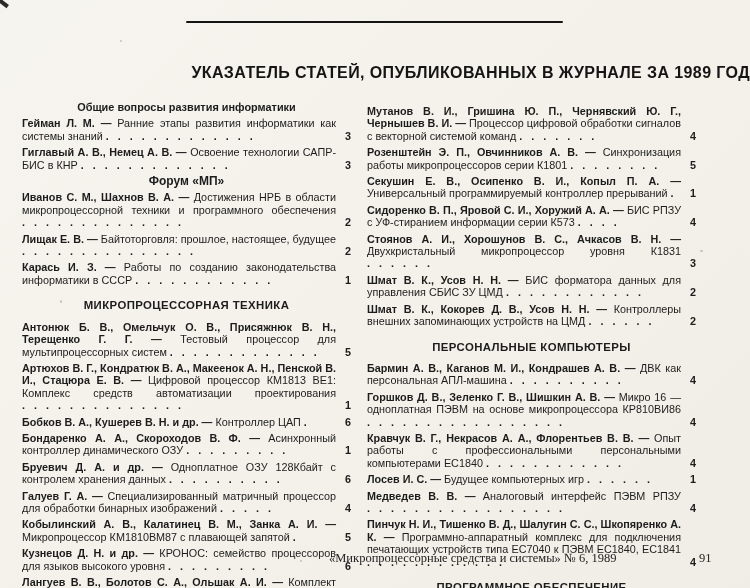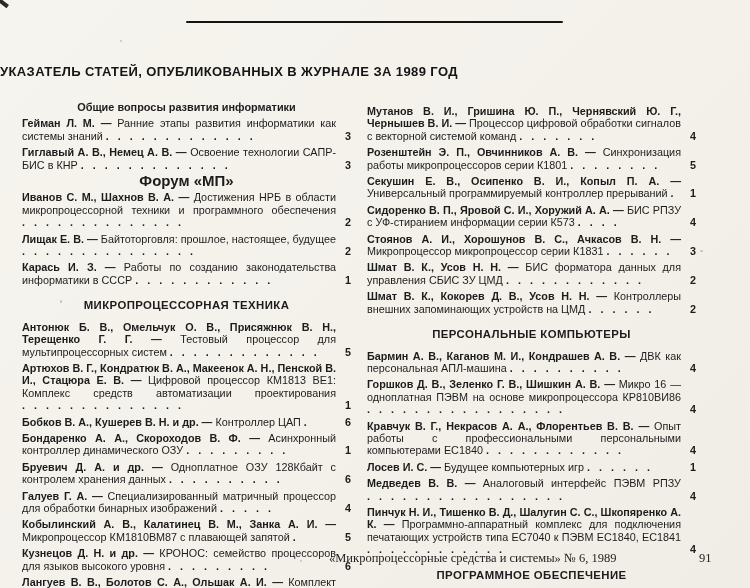--- a/index.html
+++ b/index.html
@@ -2,26 +2,26 @@
 <html><head>
 <meta charset="utf-8">
 <style>
   html,body{margin:0;padding:0;}
   body{width:750px;height:588px;background:#dedcd6;font-family:"Liberation Sans",sans-serif;}
   .scan-page{position:relative;width:750px;height:588px;overflow:hidden;color:#1c1c1c;
     background:linear-gradient(135deg,#f6f4ee 0%,#f3f1ea 55%,#efede6 100%);}
   .top-rule{position:absolute;left:186px;top:21px;width:377px;height:2px;background:#141414;border-radius:1px;}
   .corner-mark{position:absolute;left:-3px;top:1px;width:12px;height:4px;background:#2a2a2a;transform:rotate(38deg);}
   .speck{position:absolute;background:#8a877e;border-radius:50%;opacity:.45;}
-  .doc-title{position:absolute;top:64px;left:0;width:100%;text-align:left;font-weight:700;
-    font-size:13px;letter-spacing:.4px;color:#151515;}
+  .doc-title{position:absolute;top:64px;left:0;width:100%;text-align:right;font-weight:700;
+    font-size:16px;letter-spacing:.4px;color:#151515;}
   .columns{position:absolute;top:101px;left:18px;width:686px;display:flex;gap:8px;}
   .col{width:337px;font-size:10.8px;line-height:12.4px;}
   .heading{text-align:center;font-weight:700;margin:0 0 2px 0;font-size:10.9px;}
-  .sub-heading{text-align:center;font-weight:700;margin:1px 0;font-size:15px;}
+  .sub-heading{text-align:center;font-weight:700;margin:1px 0;font-size:12px;}
   .section-heading{text-align:center;font-weight:700;font-size:11.4px;letter-spacing:.4px;margin:13px 0 9px 0;}
   .entry{position:relative;text-align:justify;padding-right:15px;margin:4px;}
   .entry .au{font-weight:700;}
   .entry .ti{font-weight:400;}
   .entry .ld{font-weight:700;letter-spacing:3px;white-space:nowrap;overflow:hidden;display:inline-block;max-width:250px;vertical-align:bottom;}
   .entry .pg{position:absolute;right:0;bottom:0;font-weight:700;}
   .footer{position:absolute;top:551px;left:0;width:750px;font-family:"Liberation Serif",serif;font-size:12.5px;color:#222;}
   .footer .journal{position:absolute;left:329px;white-space:nowrap;}
   .footer .pageno{position:absolute;left:699px;font-weight:400;}
 </style>
@@ -66,21 +66,21 @@
       <div class="entry"><span class="au">Кобылинский А. В., Калатинец В. М., Занка А. И. —</span> <span class="ti">Микропроцессор КМ1810ВМ87 с плавающей запятой</span> <span class="ld">.</span><span class="pg">5</span></div>
       <div class="entry"><span class="au">Кузнецов Д. Н. и др. —</span> <span class="ti">КРОНОС: семейство процессоров для языков высокого уровня</span> <span class="ld">. . . . . . . . .</span><span class="pg">6</span></div>
       <div class="entry"><span class="au">Лангуев В. В., Болотов С. А., Ольшак А. И. —</span> <span class="ti">Комплект БИС серии КМ1823 для микропроцессорных систем управления двигателями внутреннего сгорания</span> <span class="ld">. . . .</span><span class="pg">2</span></div>
     </div>
 
     <div class="col">
       <div class="entry"><span class="au">Мутанов В. И., Гришина Ю. П., Чернявский Ю. Г., Чернышев В. И. —</span> <span class="ti">Процессор цифровой обработки сигналов с векторной системой команд</span> <span class="ld">. . . . . . .</span><span class="pg">4</span></div>
       <div class="entry"><span class="au">Розенштейн Э. П., Овчинников А. В. —</span> <span class="ti">Синхронизация работы микропроцессоров серии К1801</span> <span class="ld">. . . . . . . .</span><span class="pg">5</span></div>
       <div class="entry"><span class="au">Секушин Е. В., Осипенко В. И., Копыл П. А. —</span> <span class="ti">Универсальный программируемый контроллер прерываний</span> <span class="ld">.</span><span class="pg">1</span></div>
       <div class="entry"><span class="au">Сидоренко В. П., Яровой С. И., Хоружий А. А. —</span> <span class="ti">БИС РПЗУ с УФ-стиранием информации серии К573</span> <span class="ld">. . . .</span><span class="pg">4</span></div>
-      <div class="entry"><span class="au">Стоянов А. И., Хорошунов В. С., Ачкасов В. Н. —</span> <span class="ti">Микропроцессор микропроцессор серии К1831</span> <span class="ld">. . . . . .</span><span class="pg">3</span></div>
+      <div class="entry"><span class="au">Стоянов А. И., Хорошунов В. С., Ачкасов В. Н. —</span> <span class="ti">Двухкристальный микропроцессор уровня К1831</span> <span class="ld">. . . . . .</span><span class="pg">3</span></div>
       <div class="entry"><span class="au">Шмат В. К., Усов Н. Н. —</span> <span class="ti">БИС форматора данных для управления СБИС ЗУ ЦМД</span> <span class="ld">. . . . . . . . . . . .</span><span class="pg">2</span></div>
       <div class="entry"><span class="au">Шмат В. К., Кокорев Д. В., Усов Н. Н. —</span> <span class="ti">Контроллеры внешних запоминающих устройств на ЦМД</span> <span class="ld">. . . . . .</span><span class="pg">2</span></div>
 
       <div class="section-heading">ПЕРСОНАЛЬНЫЕ КОМПЬЮТЕРЫ</div>
 
       <div class="entry"><span class="au">Бармин А. В., Каганов М. И., Кондрашев А. В. —</span> <span class="ti">ДВК как персональная АПЛ-машина</span> <span class="ld">. . . . . . . . . .</span><span class="pg">4</span></div>
       <div class="entry"><span class="au">Горшков Д. В., Зеленко Г. В., Шишкин А. В. —</span> <span class="ti">Микро 16 — одноплатная ПЭВМ на основе микропроцессора КР810ВИ86</span> <span class="ld">. . . . . . . . . . . . . . . . .</span><span class="pg">4</span></div>
       <div class="entry"><span class="au">Кравчук В. Г., Некрасов А. А., Флорентьев В. В. —</span> <span class="ti">Опыт работы с профессиональными персональными компьютерами ЕС1840</span> <span class="ld">. . . . . . . . . . . .</span><span class="pg">4</span></div>
       <div class="entry"><span class="au">Лосев И. С. —</span> <span class="ti">Будущее компьютерных игр</span> <span class="ld">. . . . . .</span><span class="pg">1</span></div>
       <div class="entry"><span class="au">Медведев В. В. —</span> <span class="ti">Аналоговый интерфейс ПЭВМ РПЗУ</span> <span class="ld">. . . . . . . . . . . . . . . . .</span><span class="pg">4</span></div>

